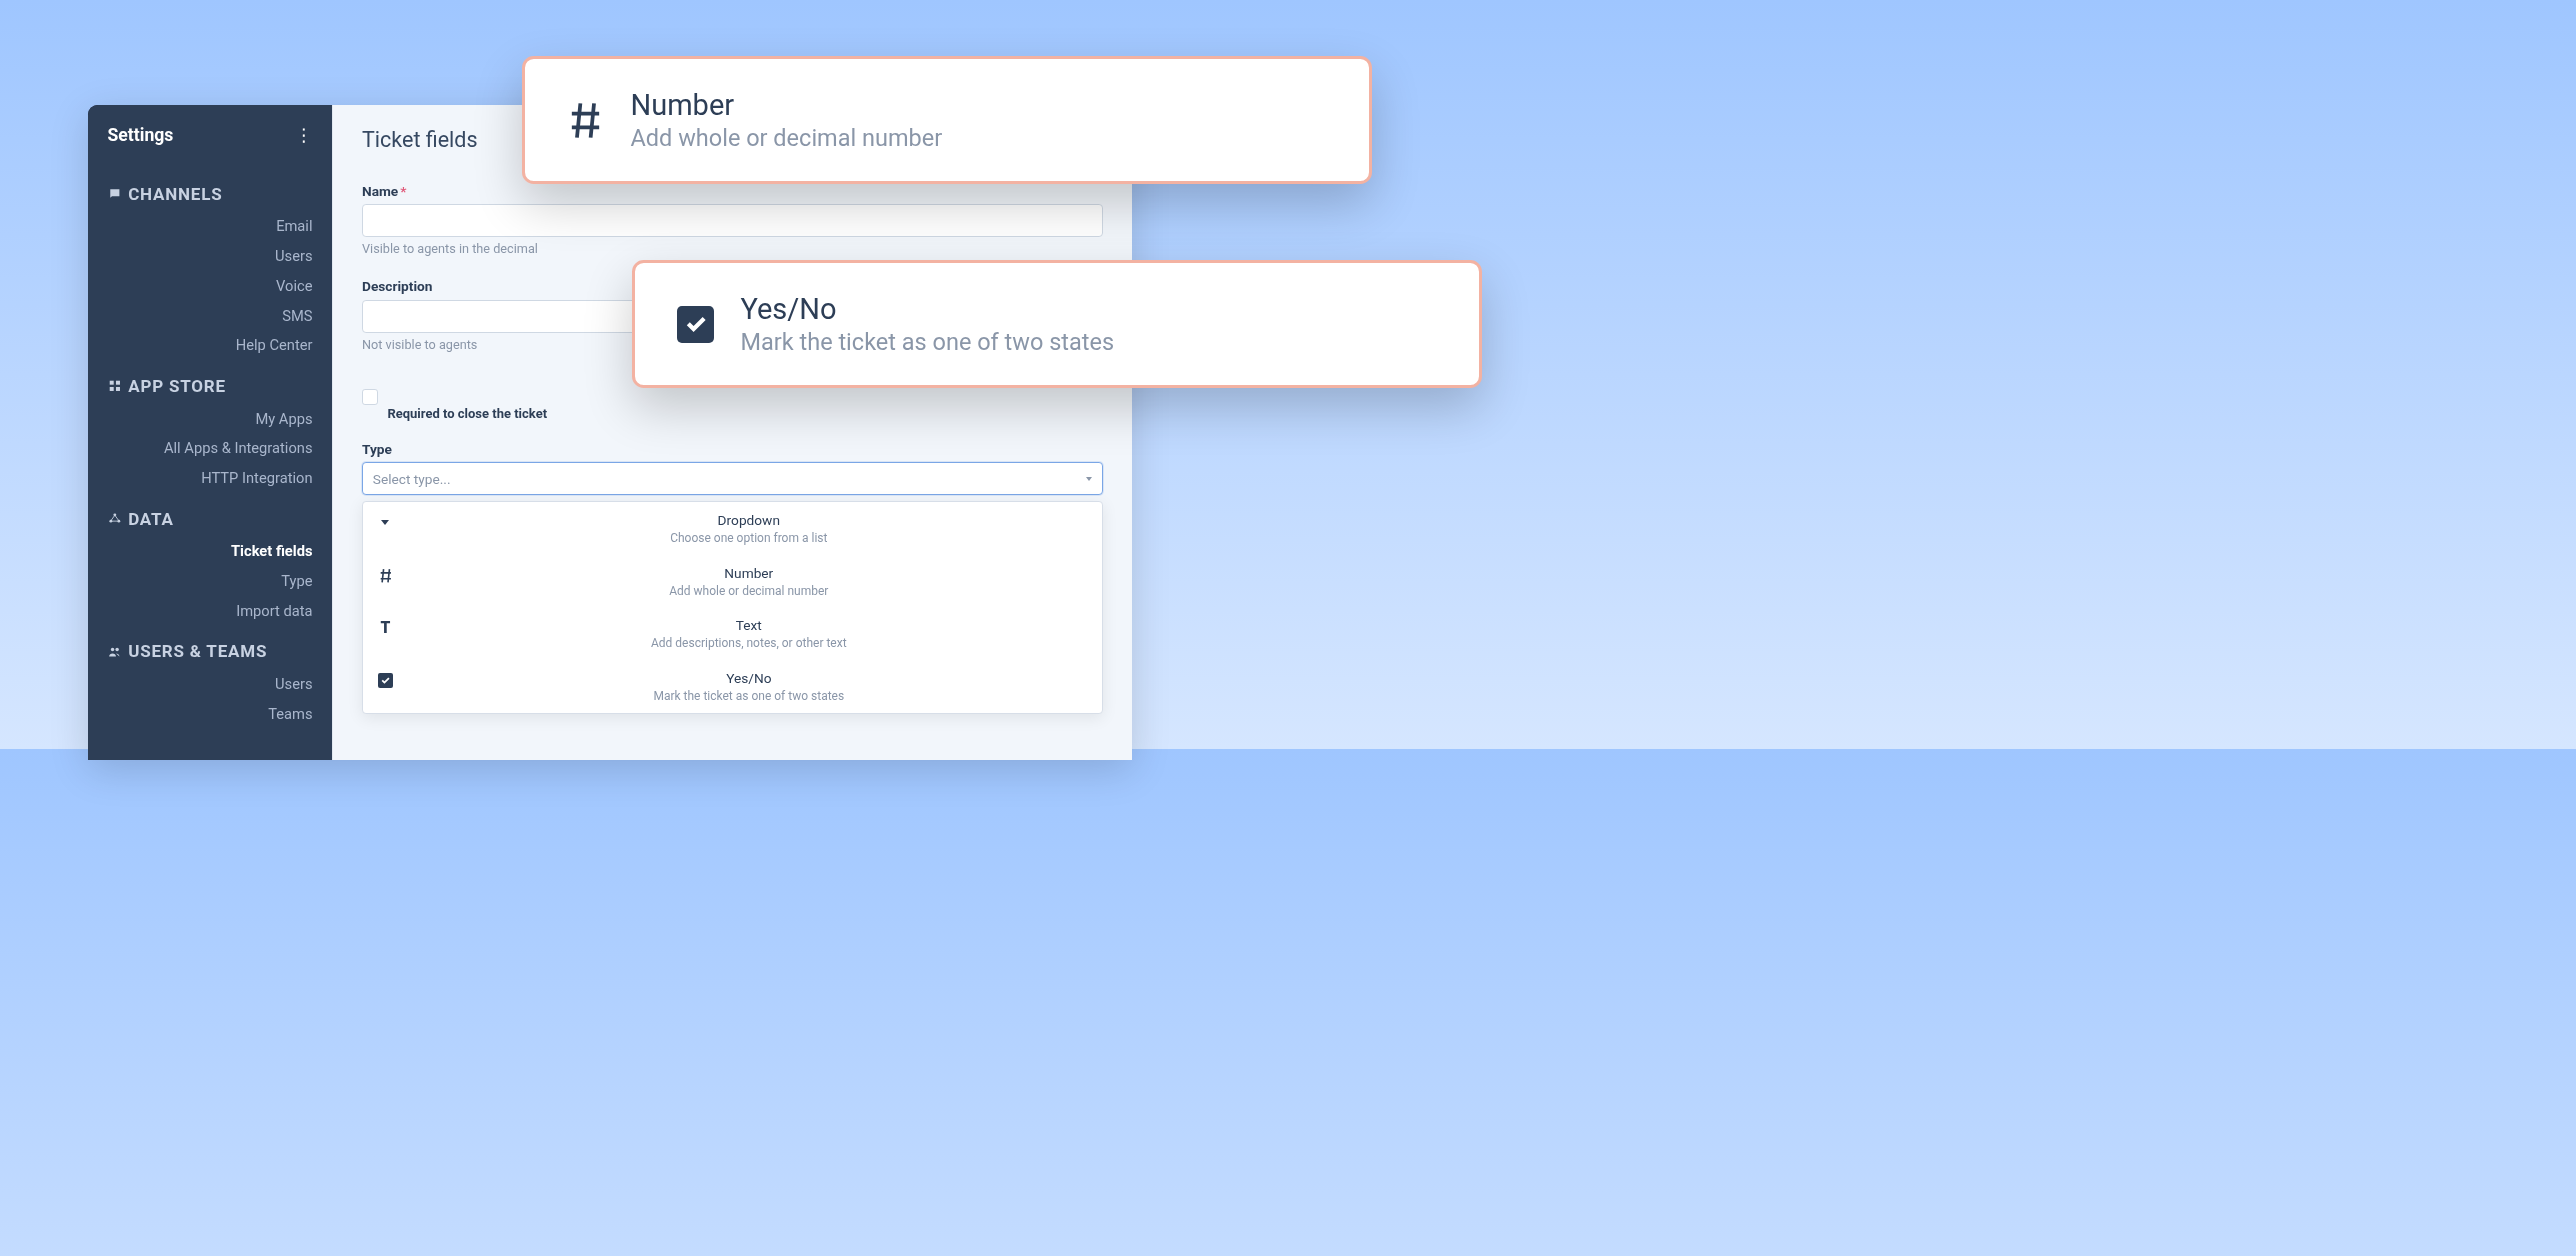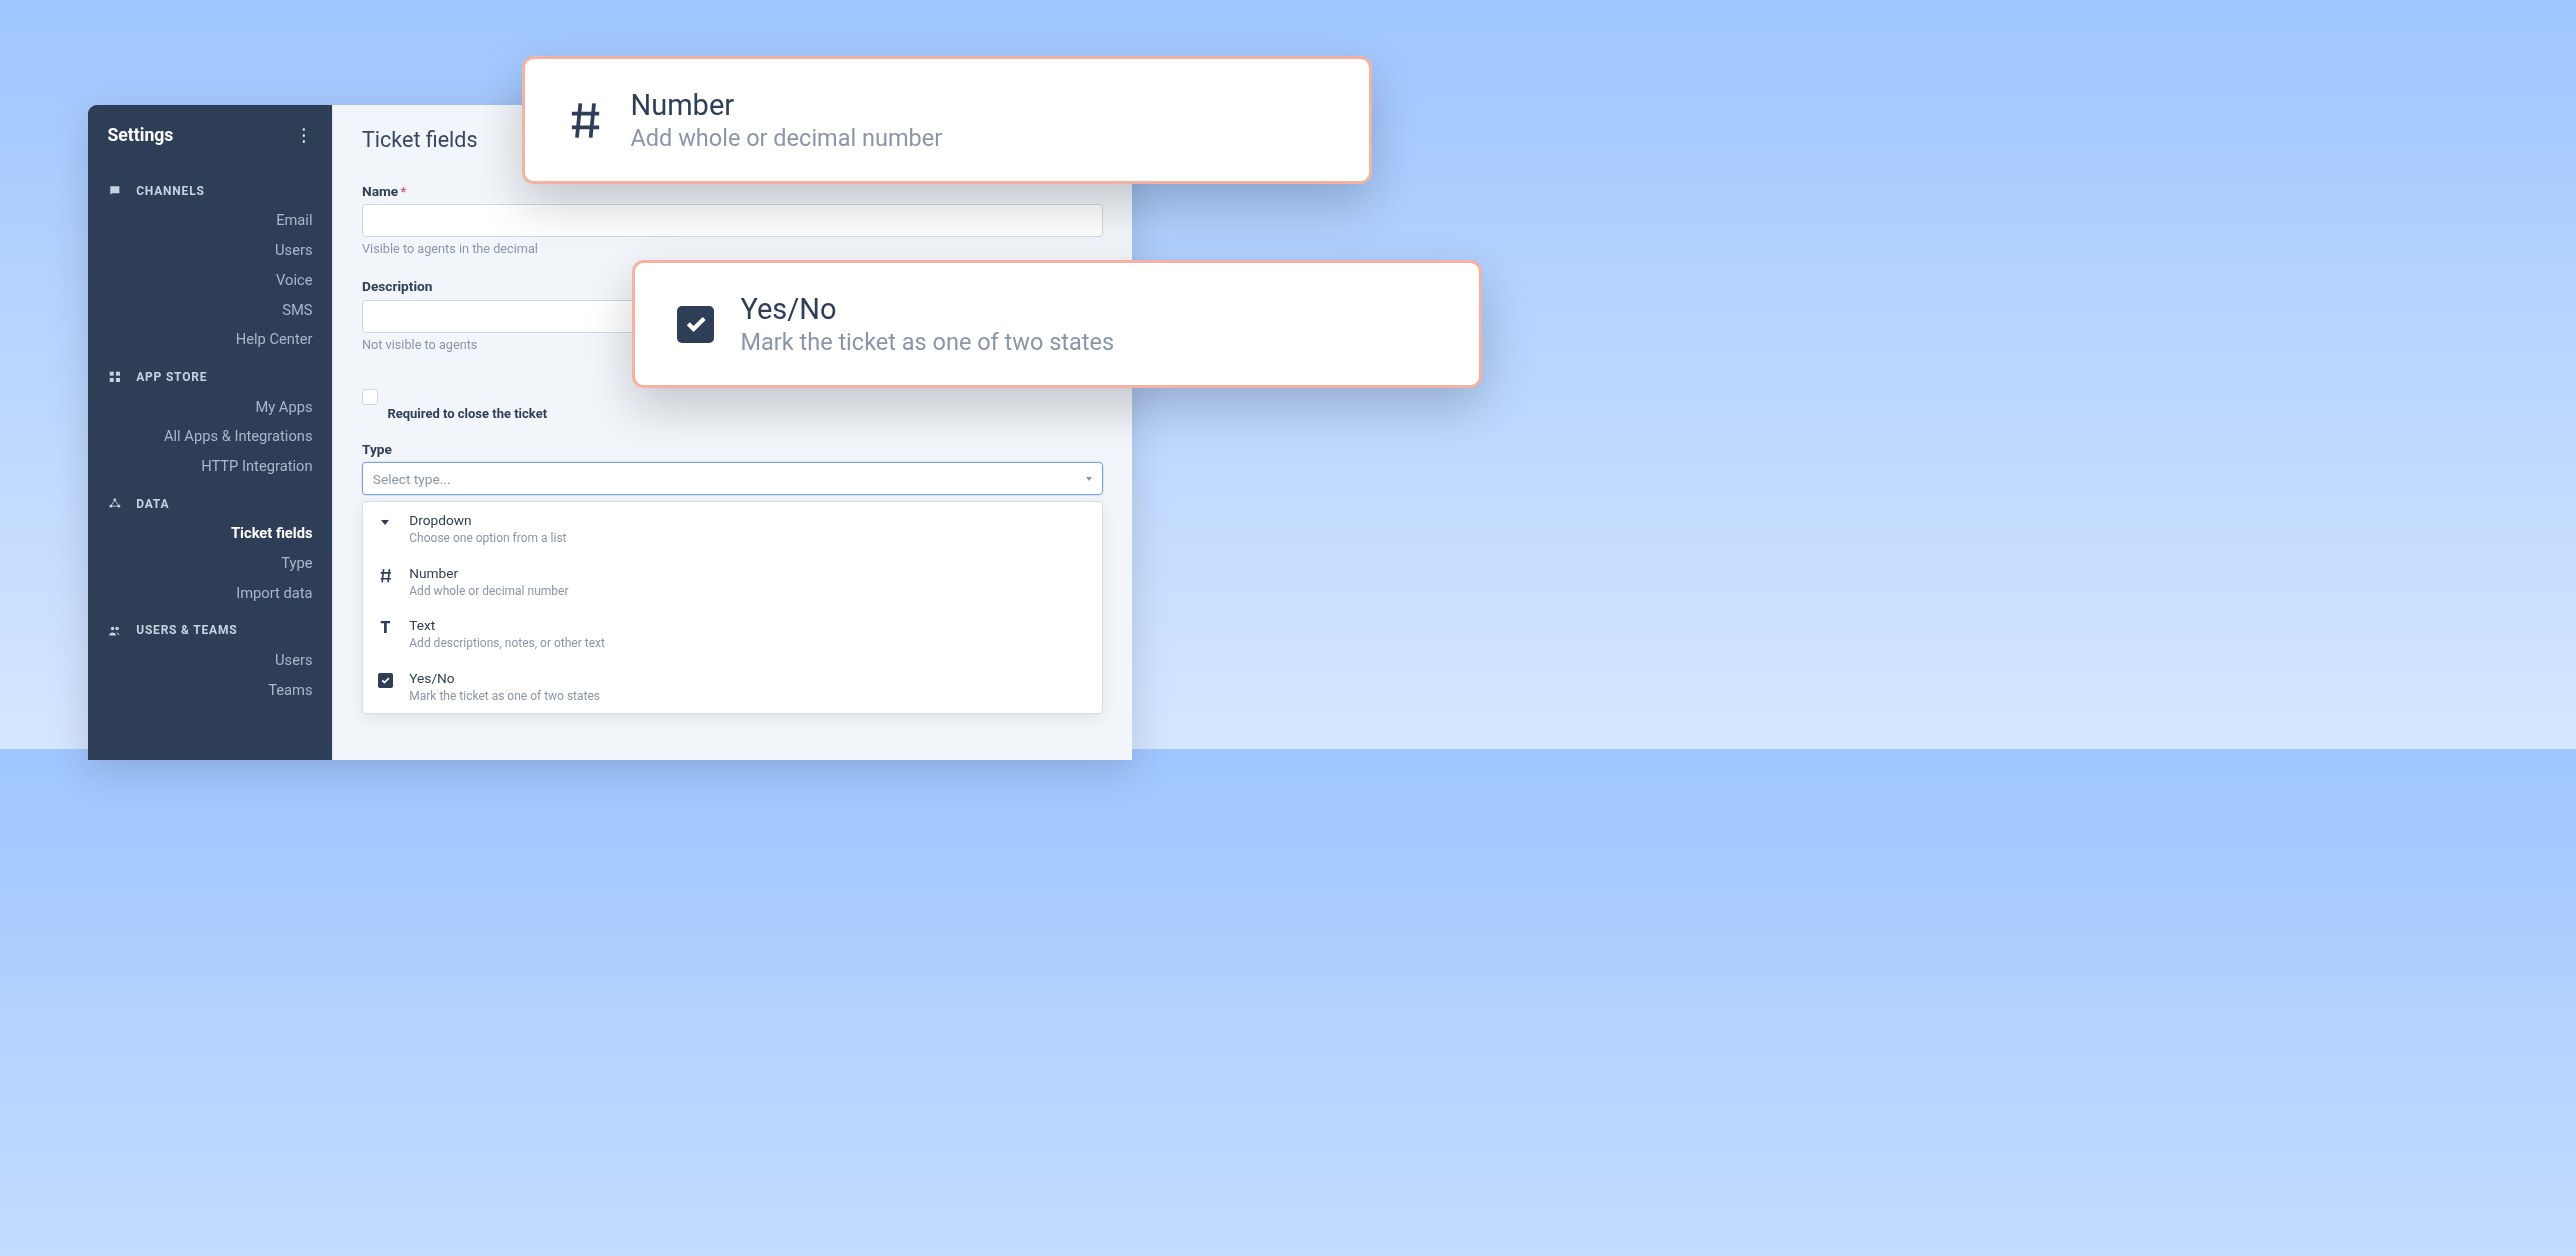--- a/index.html
+++ b/index.html
@@ -41,24 +41,24 @@
   font-weight: 700;
 }
 .kebab {
   color: #fff;
   font-size: 17.6px;
   cursor: pointer;
 }
 .section-header {
   display: flex;
   align-items: center;
-  gap: 15px;
+  gap: 7px;
   padding: 15.6px 19.5px 7.8px 19.5px;
   color: #c8d2e2;
-  font-size: 12px;
+  font-size: 17px;
   font-weight: 700;
   letter-spacing: 0.8px;
 }
 .section-icon {
   width: 13.7px;
   height: 13.7px;
   display: inline-flex;
   align-items: center;
   justify-content: center;
 }
@@ -145,20 +145,21 @@
   border: 1px solid #d7dee8;
   border-radius: 3.9px;
   box-shadow: 0 3.9px 15.6px rgba(0,0,0,0.08);
 }
 .dropdown-option {
   display: flex;
   align-items: flex-start;
   gap: 15px;
   padding: 9.8px 13.7px;
   cursor: pointer;
+  text-align: center;
 }
 .opt-icon {
   width: 17.6px;
   height: 17.6px;
   flex-shrink: 0;
   color: #2d3e56;
   margin-top: 2px;
   display: flex;
   align-items: center;
   justify-content: center;

